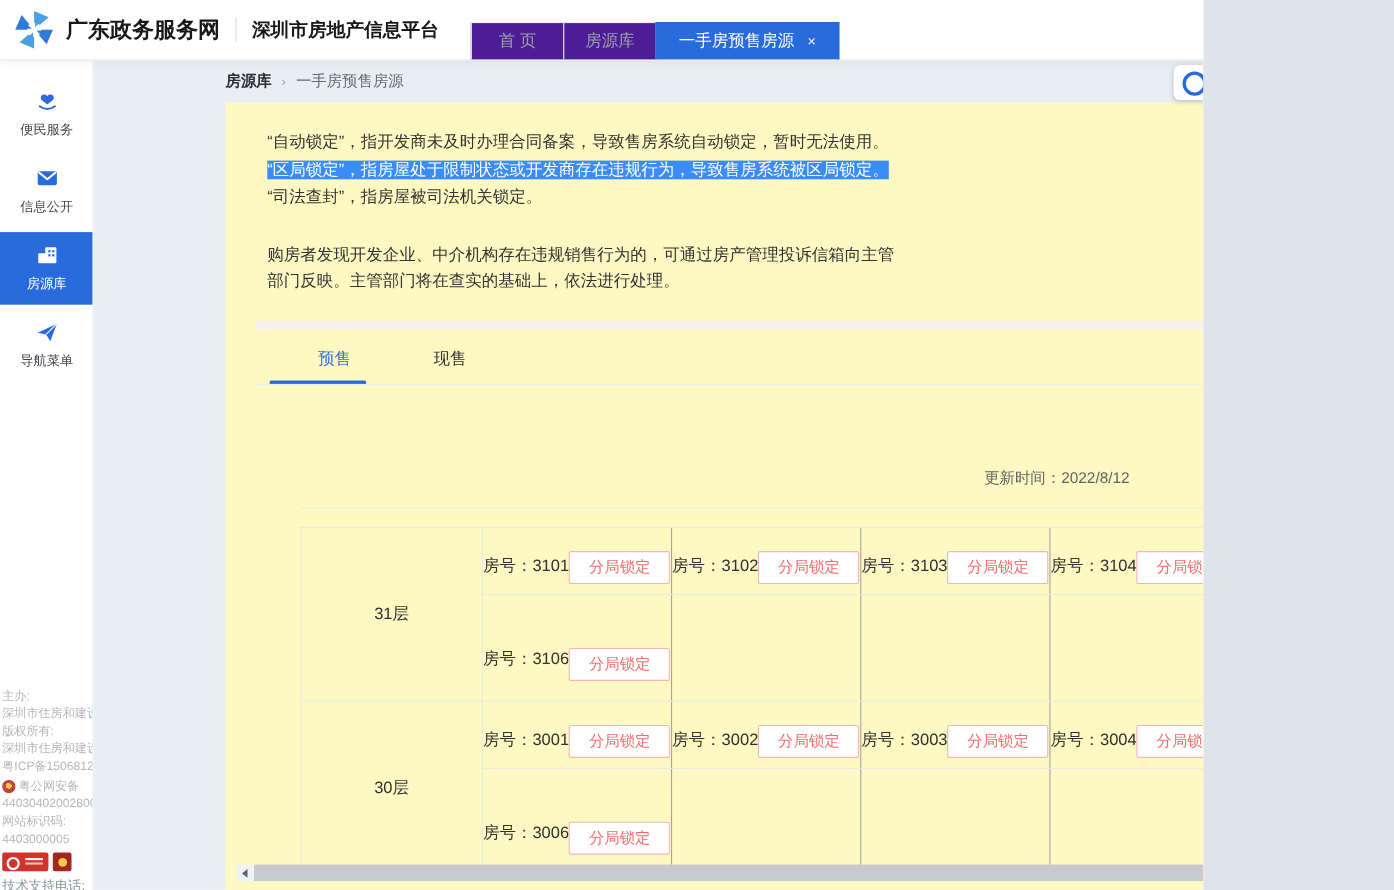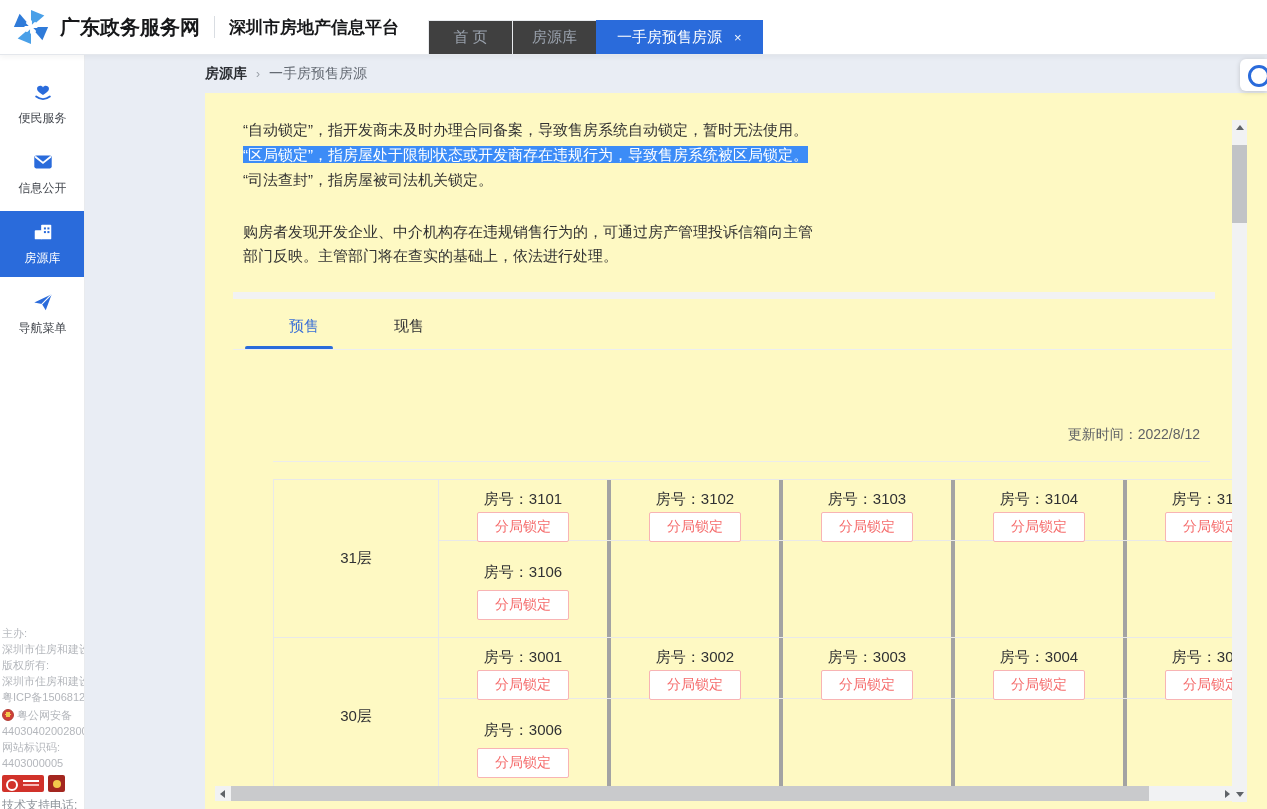--- a/index.html
+++ b/index.html
@@ -1,31 +1,31 @@
 <!DOCTYPE html>
 <html><head>
 <meta charset="utf-8">
 <style>
   * { box-sizing: border-box; margin: 0; padding: 0; }
   html,body { background:#dfe3ea; }
   .app{
-    position:relative; width:1267px; height:809px; background:#fff;
+    position:relative; width:1094px; height:809px; background:#fff;
     font-family:"Liberation Sans","DejaVu Sans",sans-serif; overflow:hidden;
   }
   
   .hdr{ position:absolute; left:0; top:0; width:1267px; height:55px; background:#fff;
         border-bottom:1px solid #e4e7ec; box-shadow:0 2px 6px rgba(0,0,0,.05);
         display:flex; align-items:center; padding-left:12px; z-index:6; }
   .logo{ width:38px; height:38px; flex:0 0 38px; }
   .brand{ font-size:20px; font-weight:700; color:#17181a; margin-left:10px; white-space:nowrap; }
   .hdr-sep{ width:1px; height:22px; background:#d9dde2; margin:0 14px; }
   .site{ font-size:17px; font-weight:700; color:#17181a; white-space:nowrap; }
   .hdr-tabs{ position:absolute; left:428px; bottom:0; display:flex; height:34px; }
   .htab{ min-width:84px; padding:16px 18px; display:flex; align-items:center; justify-content:center;
-         font-size:15px; color:#9aa2ad; background:#404040; border:1px solid #e9ebee; border-bottom:none;
+         font-size:15px; color:#9aa2ad; background:#4c1d95; border:1px solid #e9ebee; border-bottom:none;
          border-right:none; cursor:pointer; white-space:nowrap; }
   .htab:last-child{ border-right:1px solid #e9ebee; }
   .htab.active{ background:#2a6bdb; color:#fff; border-color:#2a6bdb; padding:0 20px; }
   .tab-close{ margin-left:12px; font-size:13px; opacity:.95; }
   
   .side{ position:absolute; left:0; top:55px; width:85px; bottom:0; background:#fff;
          border-right:1px solid #e9ebee; overflow:hidden; z-index:5; }
   .side-nav{ padding-top:12px; }
   .nav-item{ width:85px; height:66px; display:flex; flex-direction:column; align-items:center;
              justify-content:center; gap:7px; cursor:pointer; margin-top:4px; }
@@ -85,21 +85,21 @@
   
   .table-clip{ position:absolute; top:386px; left:68px; width:959px; height:322px; overflow:hidden; }
   .sale-table{ width:1025px; border-top:1px solid #e9e9e9; border-left:1px solid #e9e9e9; }
   .floor-block{ display:flex; border-bottom:1px solid #e9e9e9; }
   .floor-cell{ flex:0 0 165px; display:flex; align-items:center; justify-content:center;
                font-size:15px; color:#303133; border-right:1px solid #e9e9e9; }
   .rooms{ display:flex; flex-direction:column; flex:1; }
   .room-row{ display:flex; }
   .room-row.row-a{ height:61px; border-bottom:1px solid #e9e9e9; }
   .room-row.row-b{ height:96px; }
-  .room-cell{ flex:0 0 172px; border-right:4px solid #a3a3a3; display:flex; flex-direction:column;
+  .room-cell{ flex:0 0 172px; border-right:1px solid #a3a3a3; display:flex; flex-direction:row;
               align-items:center; }
   .row-a .room-cell{ padding-top:9px; }
   .row-b .room-cell{ padding-top:21px; }
   .room-label{ font-size:15px; color:#303133; line-height:20px; white-space:nowrap; }
   .lock-btn{ margin-top:3px; font-size:14px; color:#f56c6c; border:1px solid #f8b4b4; background:#fff;
              padding:5px 17px; border-radius:2px; cursor:pointer; white-space:nowrap;font-family:Liberation Mono, monospace; }
   .row-b .lock-btn{ margin-top:8px; }
   
   .hscroll{ position:absolute; left:10px; top:693px; width:1020px; height:15px; background:#f1f2f3;
             display:flex; align-items:center; z-index:3; }

